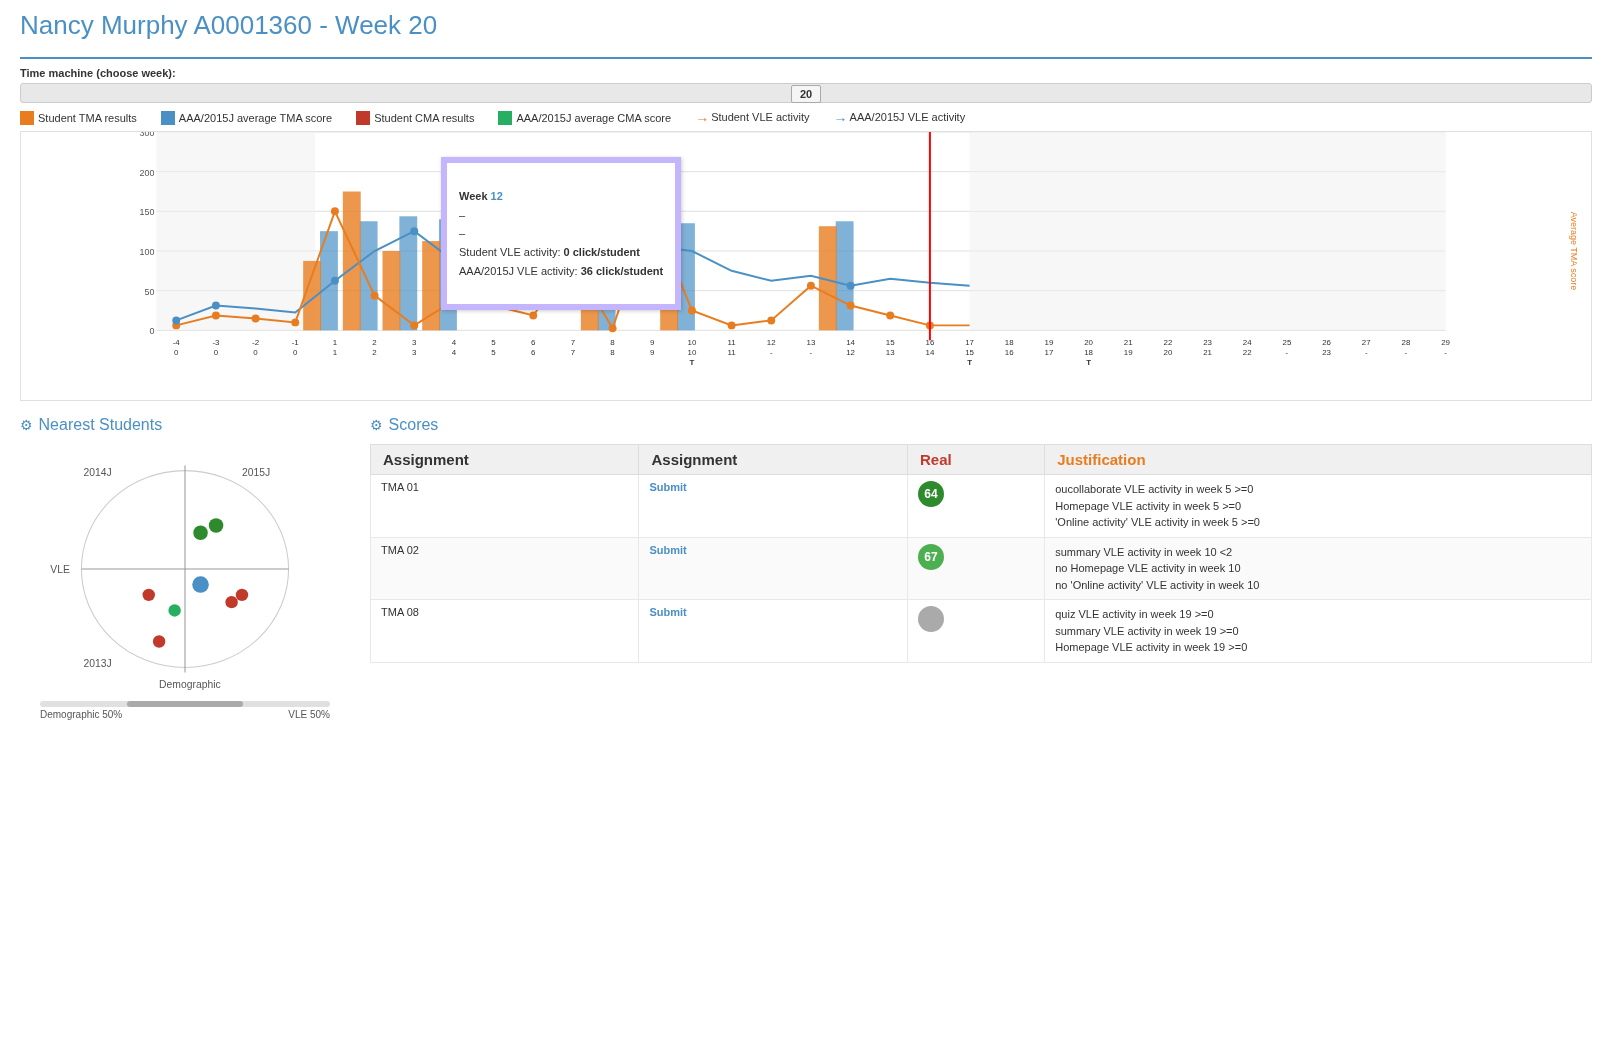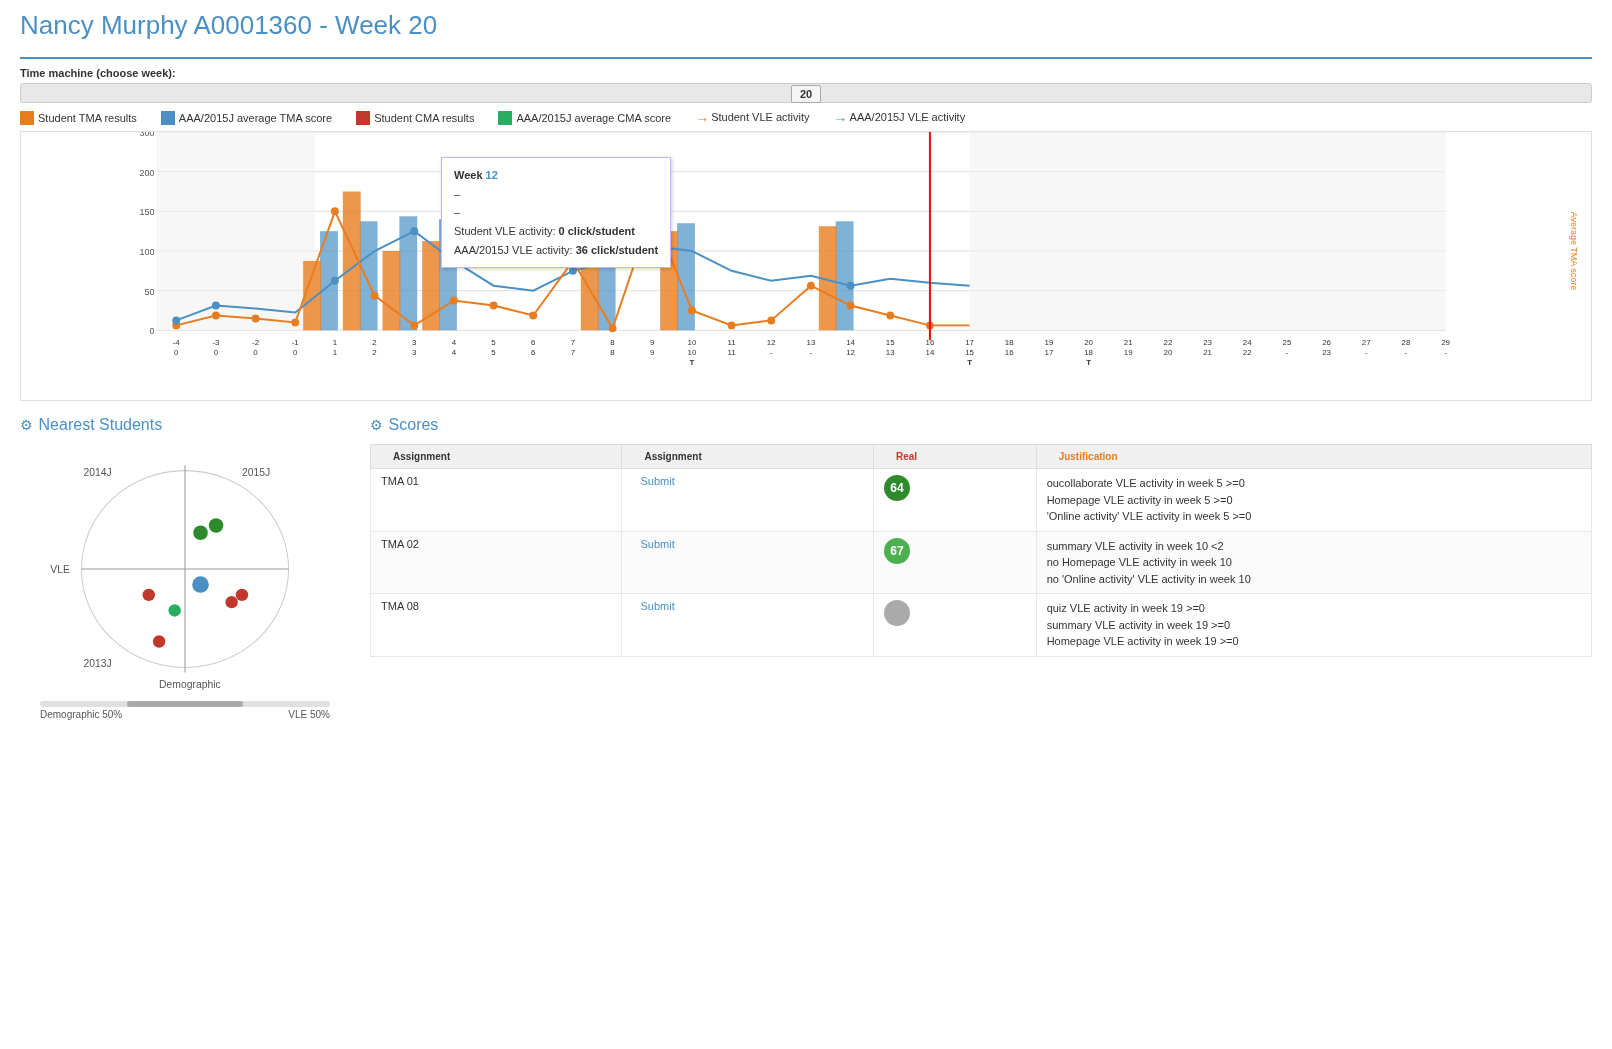--- a/index.html
+++ b/index.html
@@ -23,25 +23,25 @@
     .chart-container { position: relative; width: 100%; height: 280px; border: 1px solid #e0e0e0; overflow: hidden; margin-bottom: 15px; }
     
     .sections-panel { display: flex; gap: 20px; margin-top: 10px; }
     
     .nearest-students-section { width: 330px; }
     .scores-section { flex: 1; }
     
     .section-title { color: #4a90c4; font-size: 16px; margin-bottom: 10px; display: flex; align-items: center; gap: 6px; }
     
     .scores-table { width: 100%; border-collapse: collapse; border: 1px solid #ddd; }
-    .scores-table th { background: #f0f0f0; padding: 6px 22px; text-align: left; border: 1px solid #ddd; font-size: 10px; }
+    .scores-table th { background: #f0f0f0; padding: 6px 12px; text-align: left; border: 1px solid #ddd; font-size: 15px; }
     .scores-table td { padding: 6px 10px; border: 1px solid #e8e8e8; font-size: 11px; vertical-align: top; }
     .scores-table tr:nth-child(even) { background: #fafafa; }
     
-    .predict-submit { color: #4a90c4; font-weight: normal; margin-left: 8px; }
+    .predict-submit { color: #4a90c4; font-weight: bold; }
     
     .score-circle { width: 26px; height: 26px; border-radius: 50%; display: flex; align-items: center; justify-content: center; color: #fff; font-size: 12px; font-weight: bold; }
     .score-green-dark { background: #2d8a2d; }
     .score-green { background: #4caf50; }
     .score-green-light { background: #66bb6a; }
     .score-gray { background: #aaa; }
     
     .justification-text { color: #333; line-height: 1.5; }
     
     
@@ -243,21 +243,21 @@
       <text x="1180" y="225" text-anchor="middle" font-size="8" fill="#333">23</text>
       <text x="1220" y="225" text-anchor="middle" font-size="8" fill="#333">-</text>
       <text x="1260" y="225" text-anchor="middle" font-size="8" fill="#333">-</text>
       <text x="1300" y="225" text-anchor="middle" font-size="8" fill="#333">-</text>
 
       <text x="540" y="235" text-anchor="middle" font-size="8" fill="#333" font-weight="bold">T</text>
       <text x="820" y="235" text-anchor="middle" font-size="8" fill="#333" font-weight="bold">T</text>
       <text x="940" y="235" text-anchor="middle" font-size="8" fill="#333" font-weight="bold">T</text>
     </svg>
 
-    <div class="tooltip-box" style="position:absolute; left:420px; top:25px; z-index:10; background:white; border:1px solid #c4b5fd; padding:8px 12px; font-size:11px; line-height:1.7;">
+    <div class="tooltip-box" style="position:absolute; left:420px; top:25px; z-index:10; background:white; border:6px solid #c4b5fd; padding:24px 12px; font-size:11px; line-height:1.7;">
       <div>
         <span style="font-weight:bold;">Week </span><span style="color:#4a90c4; font-weight:bold;">12</span>
       </div>
       <div>–</div>
       <div>–</div>
       <div>
         <span>Student VLE activity:</span> <span style="font-weight:bold;">0 click/student</span>
       </div>
       <div>
         <span>AAA/2015J VLE activity:</span> <span style="font-weight:bold;">36 click/student</span>

